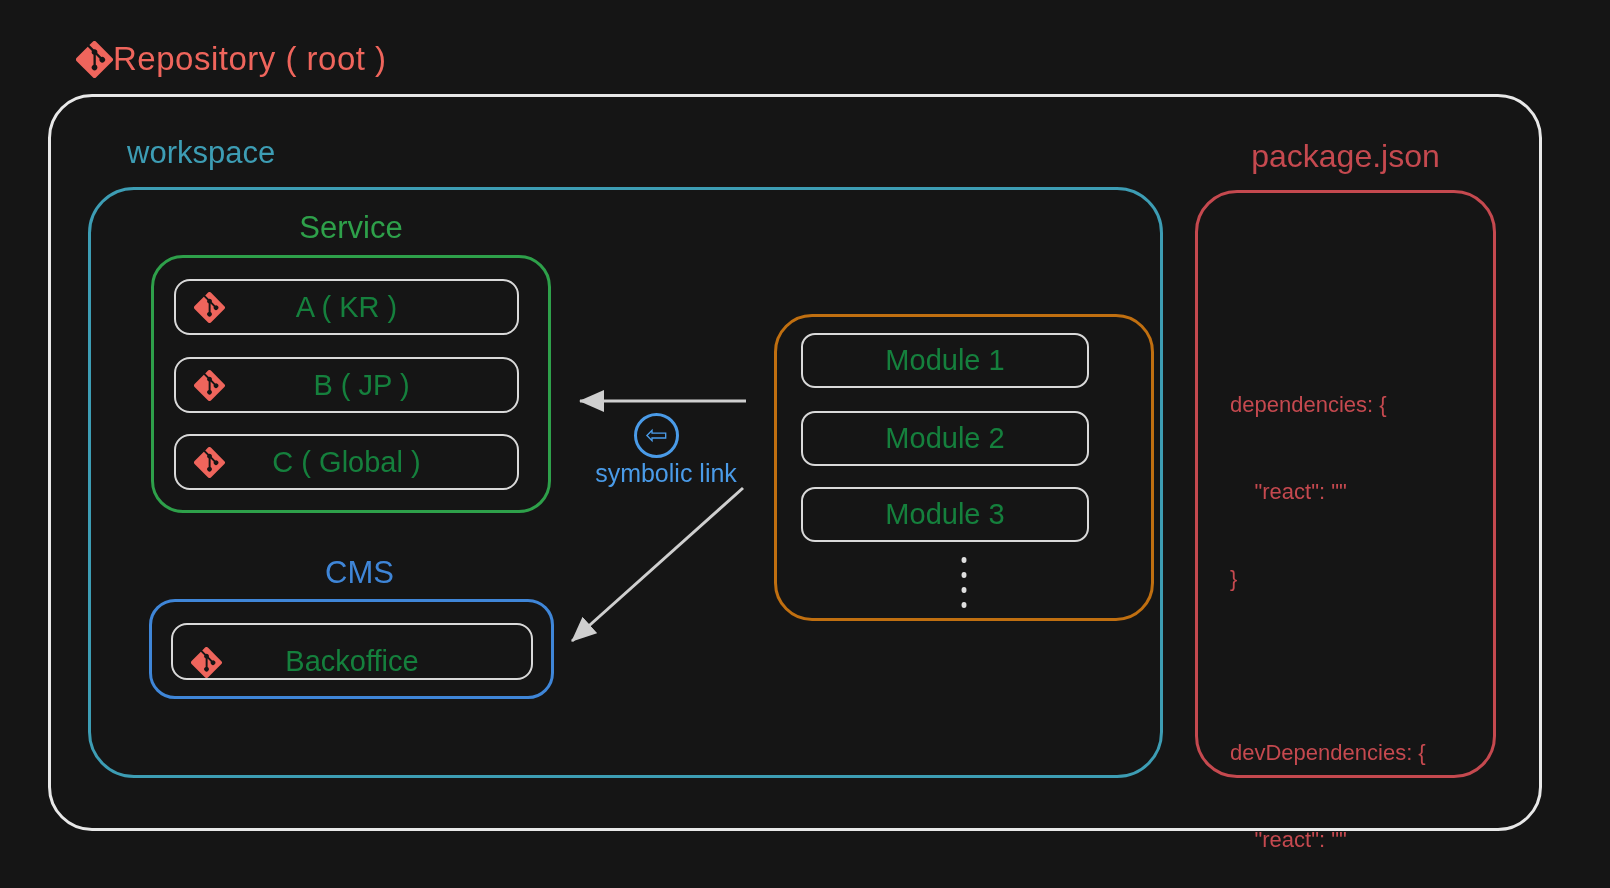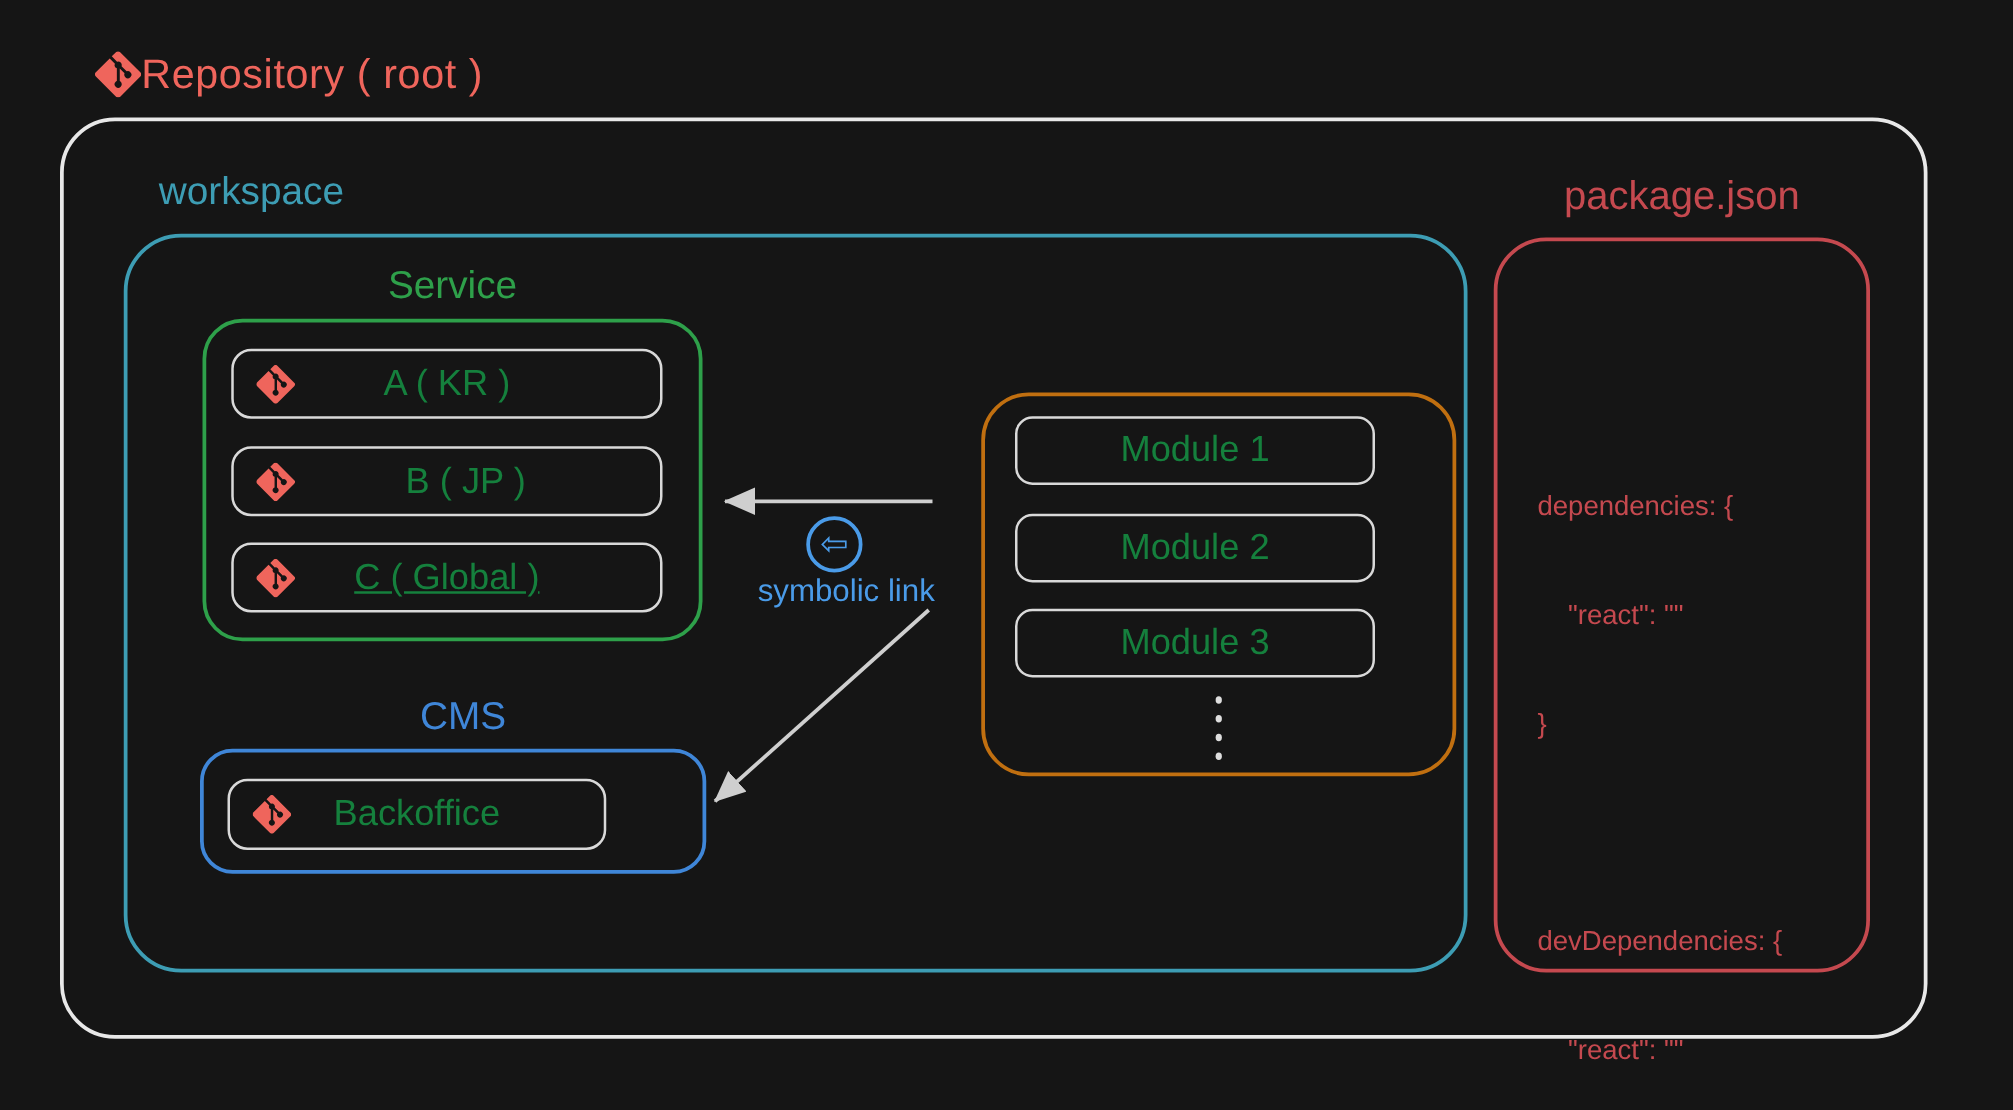--- a/index.html
+++ b/index.html
@@ -37,21 +37,20 @@
   
   .workspace-label {
     position: absolute; left: 76px; top: 38px;
     font-size: 31px; color: #3d9db4;
   }
   .workspace-box {
     position: absolute; left: 37px; top: 90px;
     width: 1075px; height: 591px;
     border: 3px solid #3d9db4;
     border-radius: 46px;
-    margin-left: 11px;
   }
 
   
   .section-label { position: absolute; font-size: 31px; text-align: center; }
 
   
   .service-label { left: 60px; top: 20px; width: 400px; color: #2ea04a; }
   .service-box {
     position: absolute; left: 60px; top: 65px;
     width: 400px; height: 258px;
@@ -80,23 +79,23 @@
     border: 2.5px solid #d9d9d9;
     border-radius: 16px;
     display: flex; align-items: center; justify-content: center;
     color: #15803d; font-size: 29px;
   }
   .item .git-icon { position: absolute; left: 18px; width: 31px; height: 31px; }
 
   .svc-item { left: 20px; width: 345px; height: 56px; }
   .svc-item-0 { top: 21px; }
   .svc-item-1 { top: 99px; padding-left: 30px; }
-  .svc-item-2 { top: 176px; text-decoration: underline; }
-
-  .cms-item { left: 19px; top: 21px; width: 303px; height: 57px; }
+  .svc-item-2 { top: 176px; }
+
+  .cms-item { left: 19px; top: 21px; width: 362px; height: 57px; align-items: flex-end; }
 
   .module-item { left: 24px; width: 288px; height: 55px; border-radius: 14px; }
   .module-item-0 { top: 16px; }
   .module-item-1 { top: 94px; }
   .module-item-2 { top: 170px; }
 
   
   .ellipsis-dots {
     position: absolute; left: 50%; top: 240px;
     transform: translateX(-50%);

